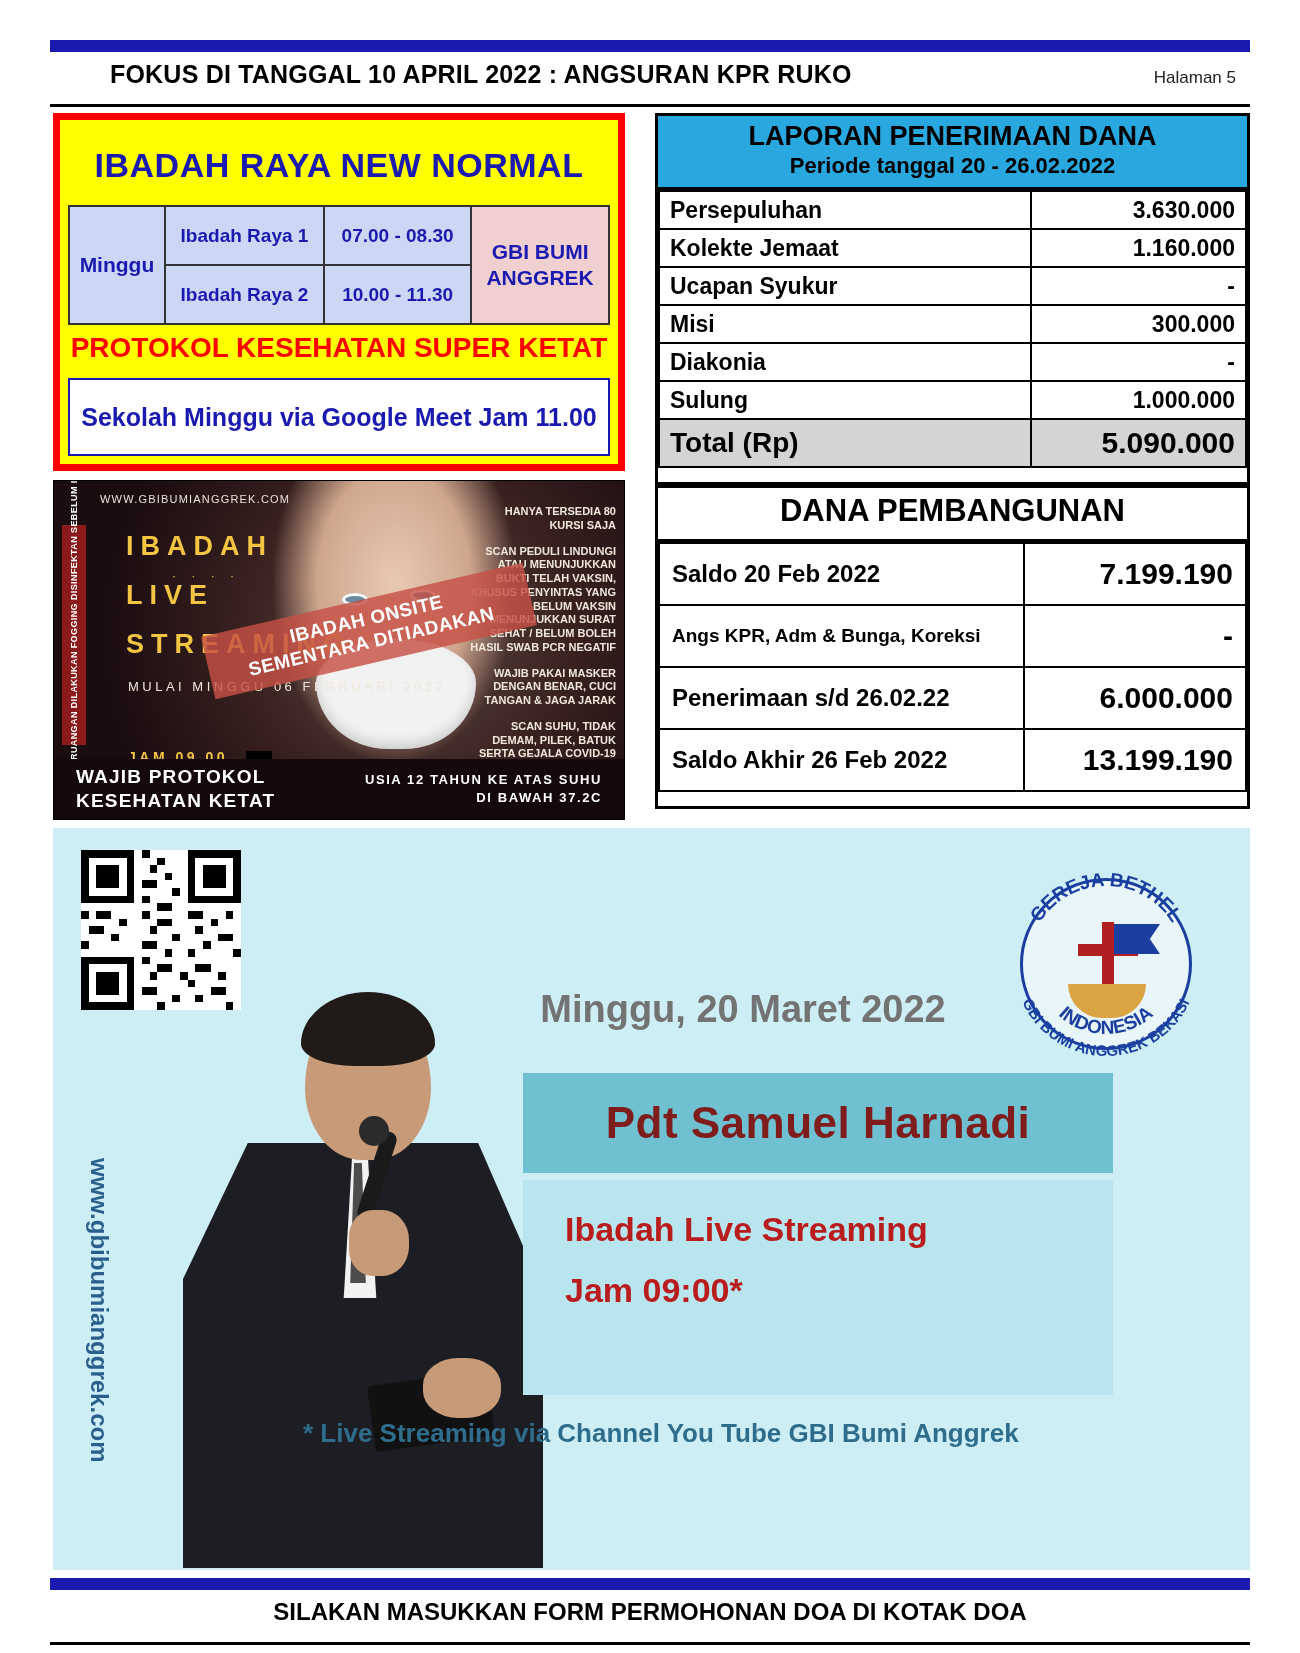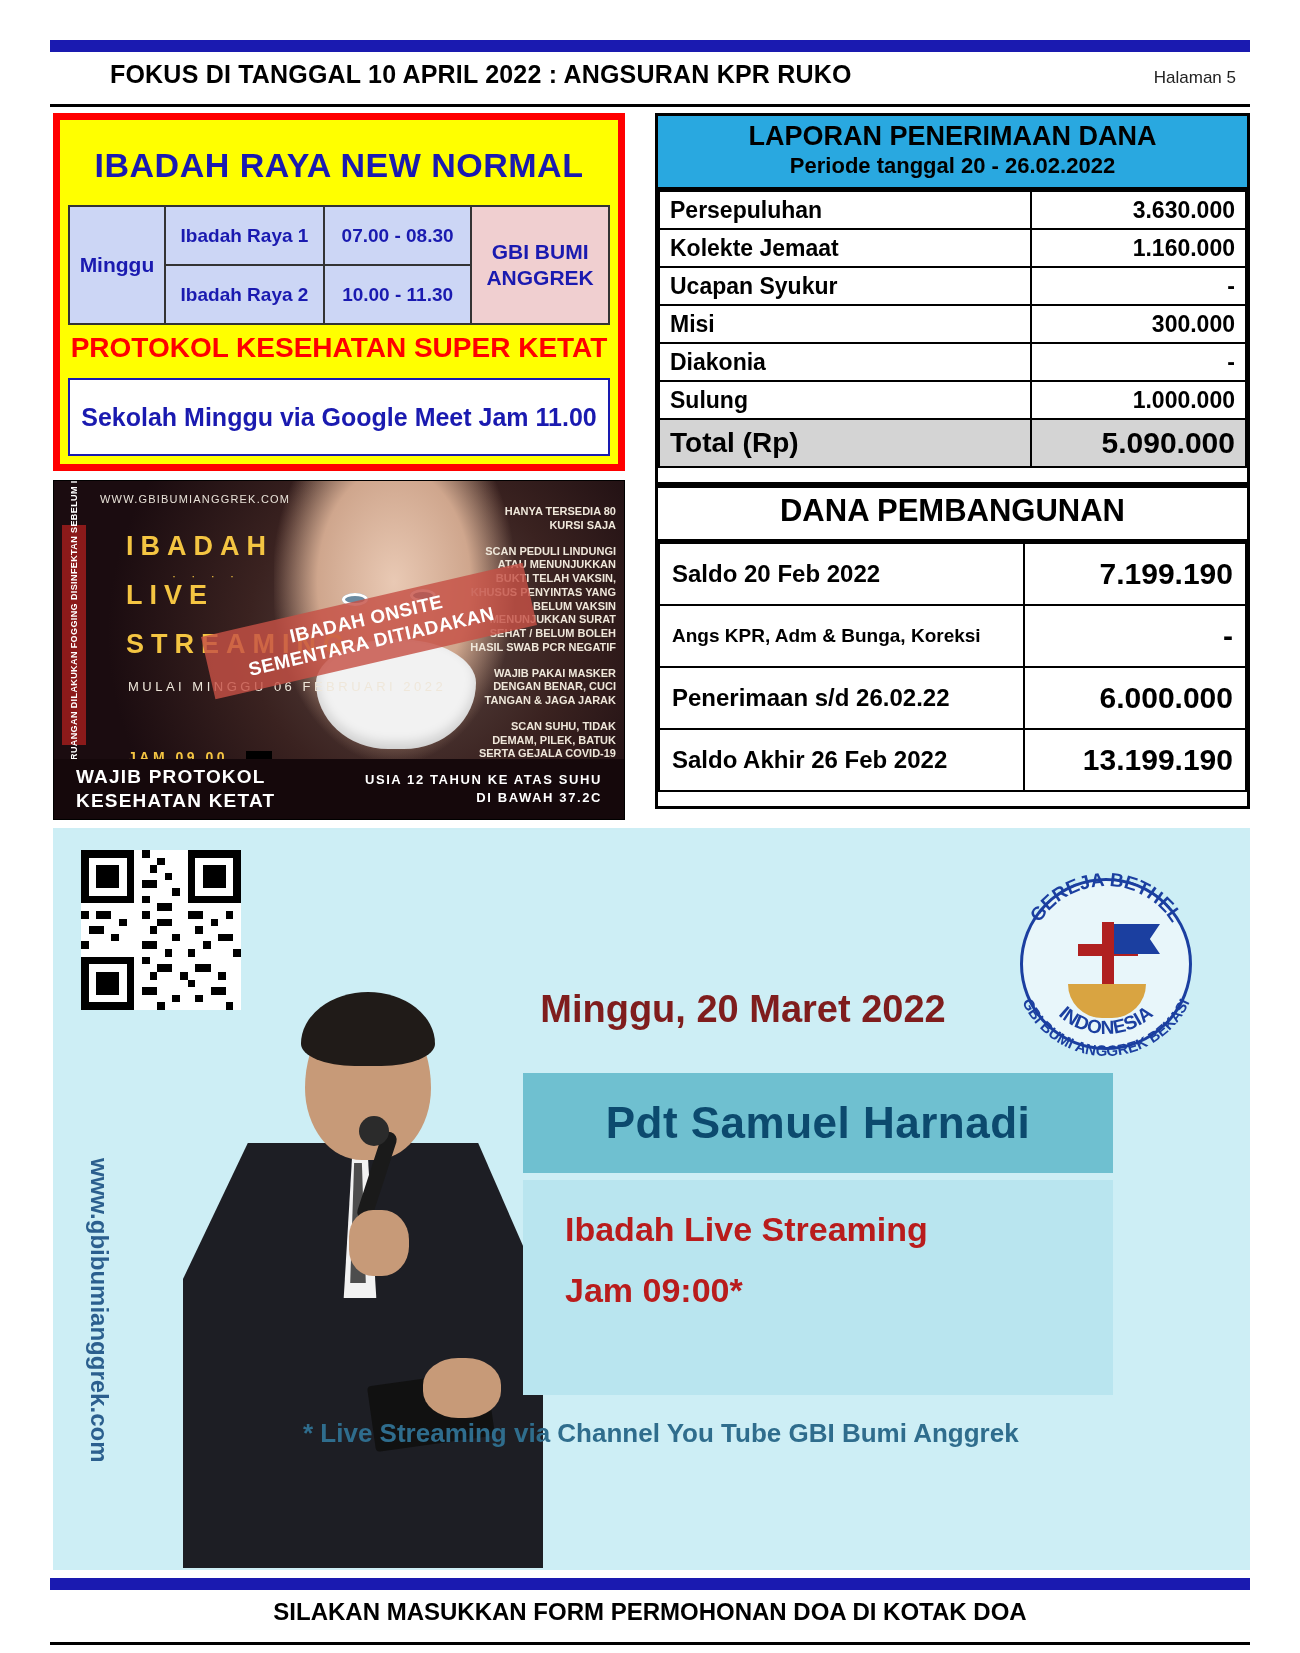--- a/index.html
+++ b/index.html
@@ -188,27 +188,27 @@
   .banner .weburl {
     position:absolute; left: 28px; top: 330px; width: 40px; height: 330px;
     color:#2b5f8e; font-size: 24px; font-weight: bold;
   }
   .banner .weburl span {
     display:inline-block; transform: rotate(90deg); transform-origin: left top;
     white-space: nowrap; margin-left: 32px;
   }
   .banner .date {
     position:absolute; left: 430px; top: 160px; width: 520px; text-align:center;
-    color:#7f1d1d; font-size: 38px; font-weight: bold;
+    color:#737373; font-size: 38px; font-weight: bold;
   }
   .banner .speaker-box {
     position:absolute; left: 470px; top: 245px; width: 590px; height: 100px;
     background: #6fc0d0; display:flex; align-items:center; justify-content:center;
   }
-  .banner .speaker-box span { color:#0c4a6e; font-size: 44px; font-weight: bold; letter-spacing:.5px;}
+  .banner .speaker-box span { color:#7f1d1d; font-size: 44px; font-weight: bold; letter-spacing:.5px;}
   .banner .info-box {
     position:absolute; left: 470px; top: 352px; width: 590px; height: 215px;
     background: #b9e5ef; padding: 30px 0 0 42px;
   }
   .banner .info-box div { color:#b91c1c; font-size: 34px; font-weight: bold; margin-bottom: 22px;}
   .banner .note {
     position:absolute; left: 250px; top: 590px; width: 830px;
     color:#2f6d8d; font-size: 26px; font-weight: bold;
   }
   

